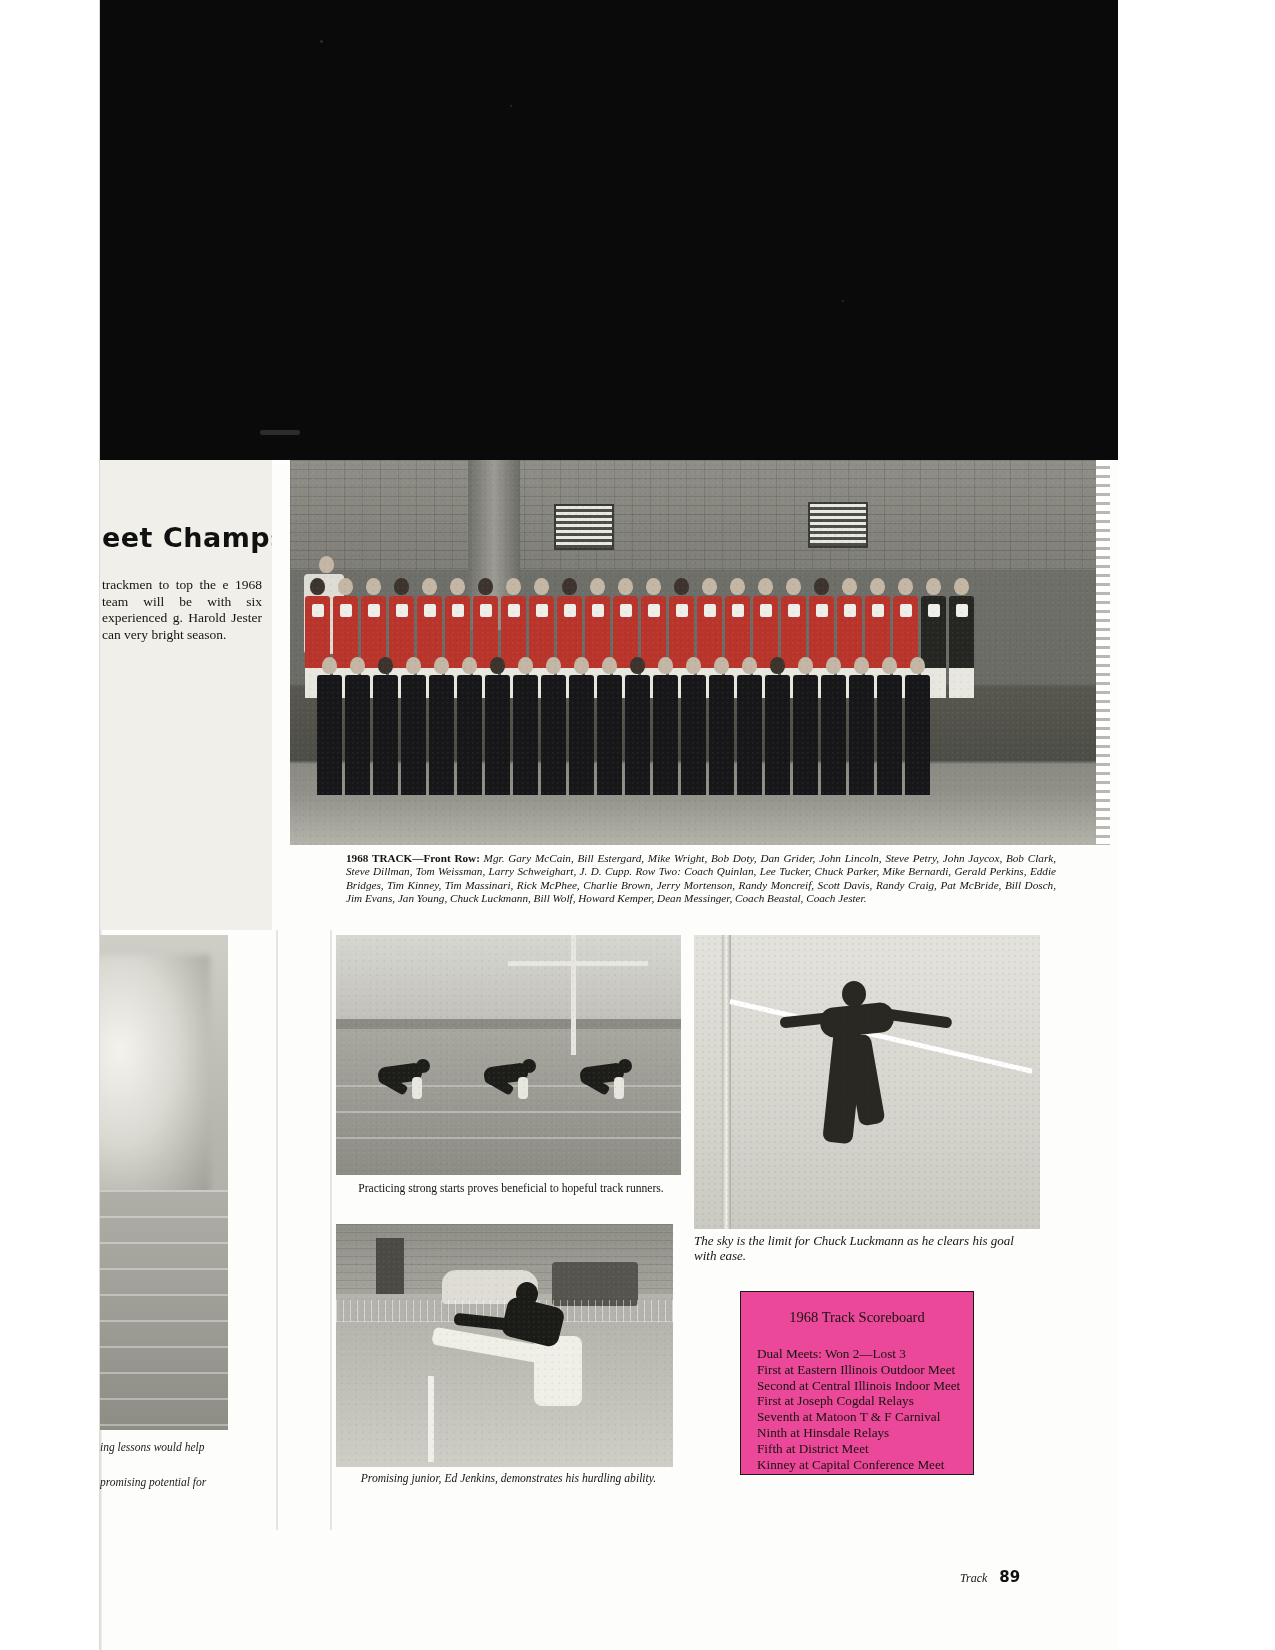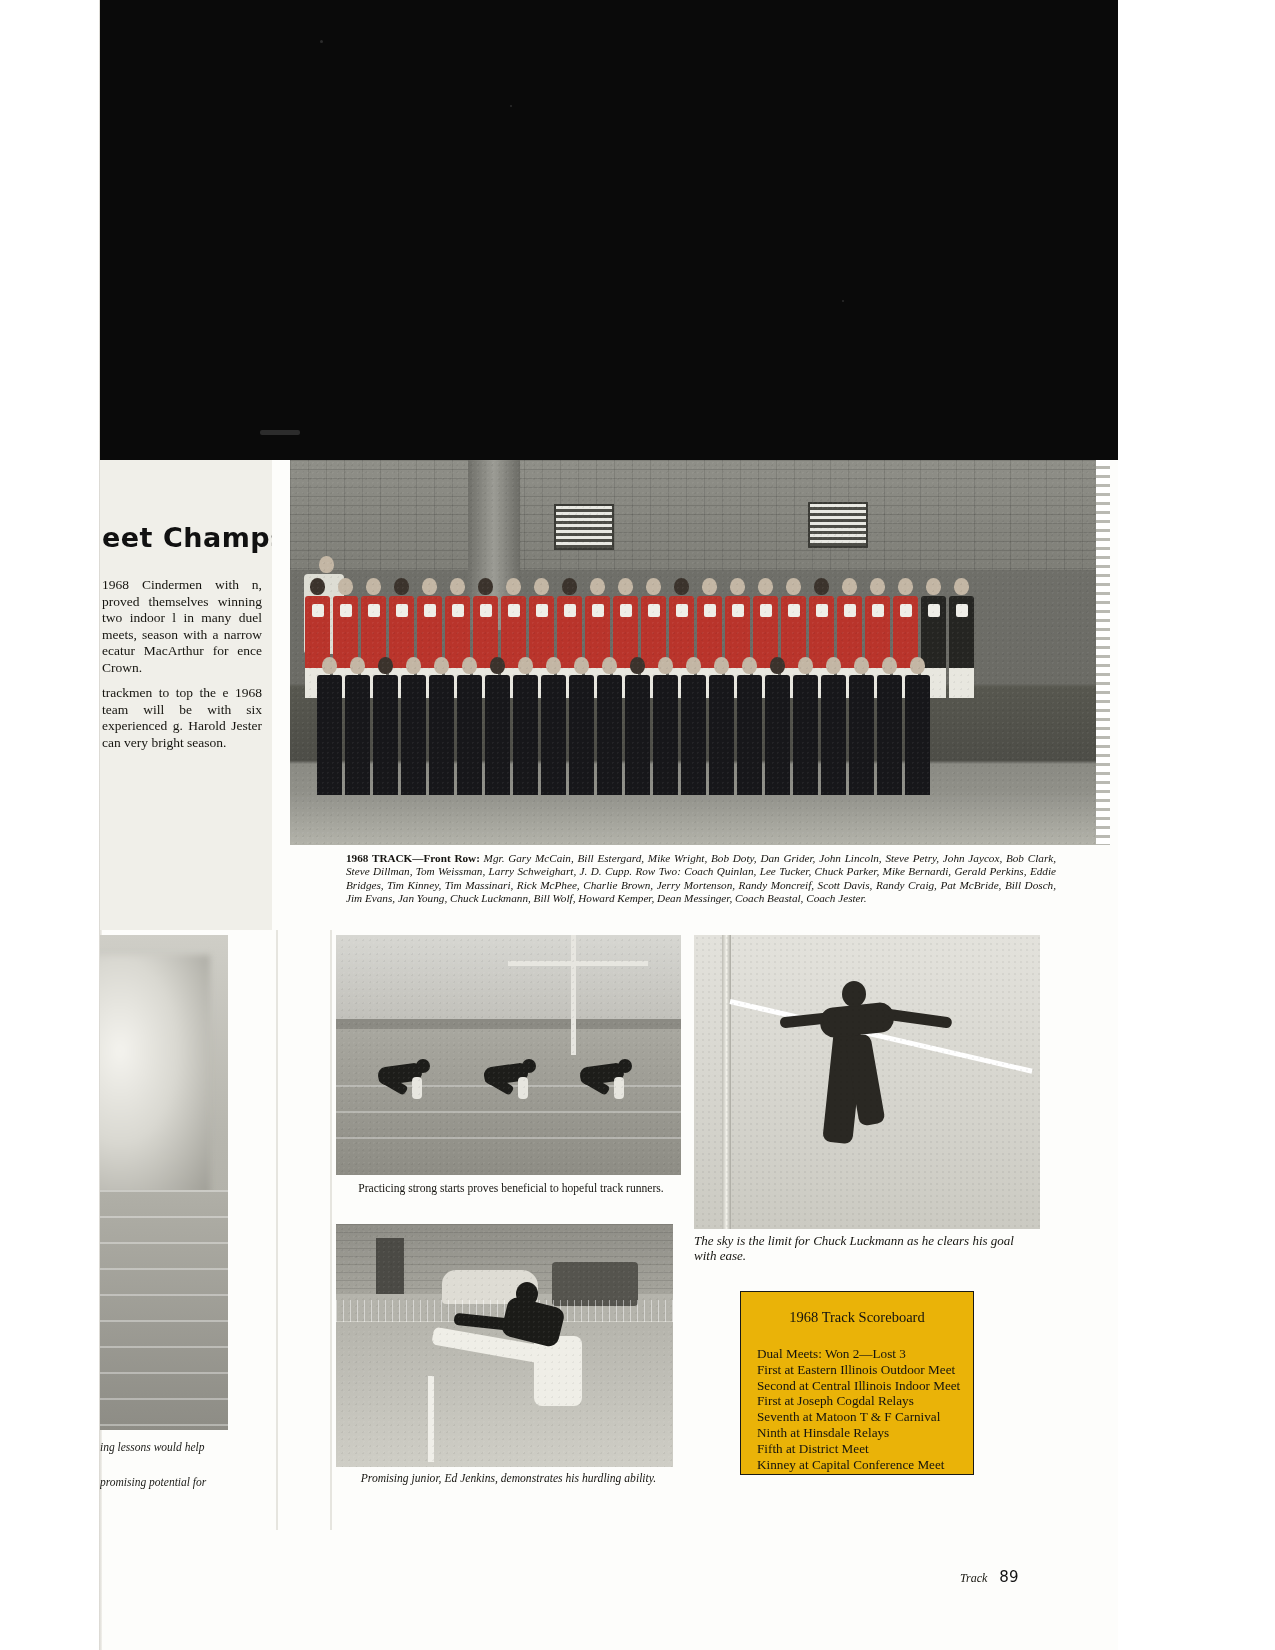--- a/index.html
+++ b/index.html
@@ -415,21 +415,21 @@
     left: 694px; top: 1234px; width: 345px;
     font-size: 13px; font-style: italic; color: #15140f; line-height: 14.5px;
   }
 
   
   .scoreboard {
     position: absolute;
     left: 740px; top: 1291px;
     width: 232px; height: 182px;
     border: 1.5px solid #1a1a16;
-    background: #eab308;
+    background: #ec4899;
   }
   .scoreboard-title {
     text-align: center;
     font-size: 14.5px;
     color: #14130f;
     margin-top: 17px;
   }
   .scoreboard-list {
     margin: 20px 0 0 16px;
     font-size: 13.2px;
@@ -444,21 +444,21 @@
     left: 960px; top: 1568px;
     display: flex;
     align-items: baseline;
     gap: 12px;
   }
   .footer .f-word {
     font-size: 12px; font-style: italic; color: #17160f;
   }
   .footer .f-num {
     font-family: "DejaVu Sans", sans-serif;
-    font-weight: normal;
+    font-weight: bold;
     font-size: 15px;
     color: #111;
   }
 </style>
 </head>
 <body>
 
 <div class="scan">
 
   <div class="scan-left-edge"></div>
@@ -469,21 +469,20 @@
     <div class="speck" style="left:220px;top:40px;width:3px;height:3px;"></div>
     <div class="speck" style="left:410px;top:105px;width:2px;height:2px;"></div>
     <div class="speck" style="left:742px;top:300px;width:2px;height:2px;"></div>
     <div class="speck" style="left:160px;top:430px;width:40px;height:5px;border-radius:2px;"></div>
   </div>
 
   <div class="left-col">
     <div class="left-col-inner">
       <div class="headline">eet Champs</div>
       <div class="body-col">
-        <p>1968 Cindermen with n, proved themselves winning two indoor l in many duel meets, season with a narrow ecatur MacArthur for ence Crown.</p>
         <p>trackmen to top the e 1968 team will be with six experienced g. Harold Jester can very bright season.</p>
       </div>
     </div>
   </div>
 
   <div class="team-photo-wrap">
     <div class="team-photo">
       <div class="brick"></div>
       <div class="column-pillar"></div>
       <div class="vent v1"></div>

